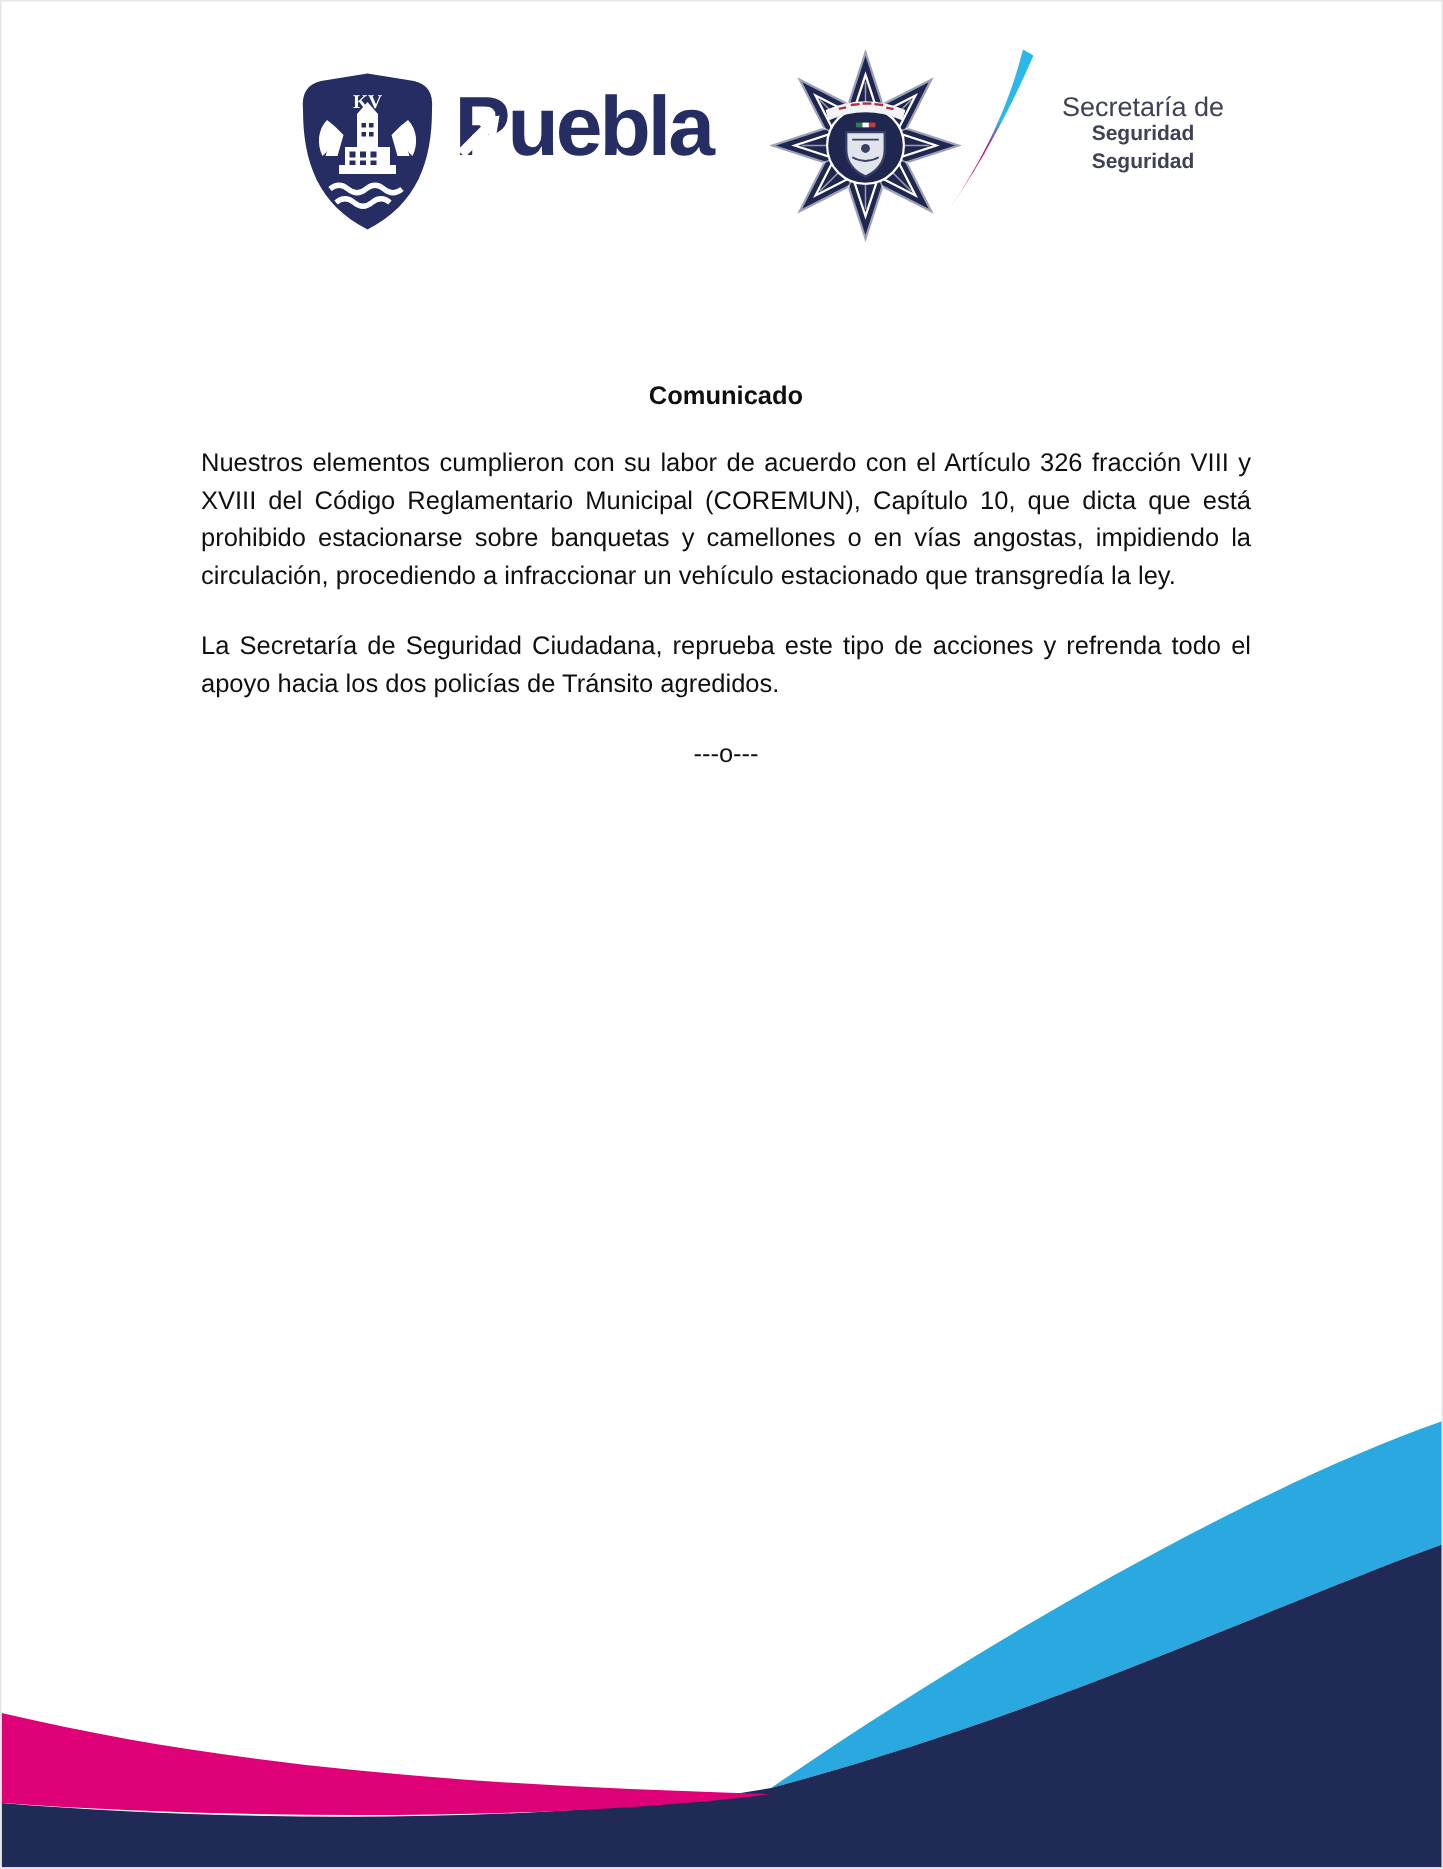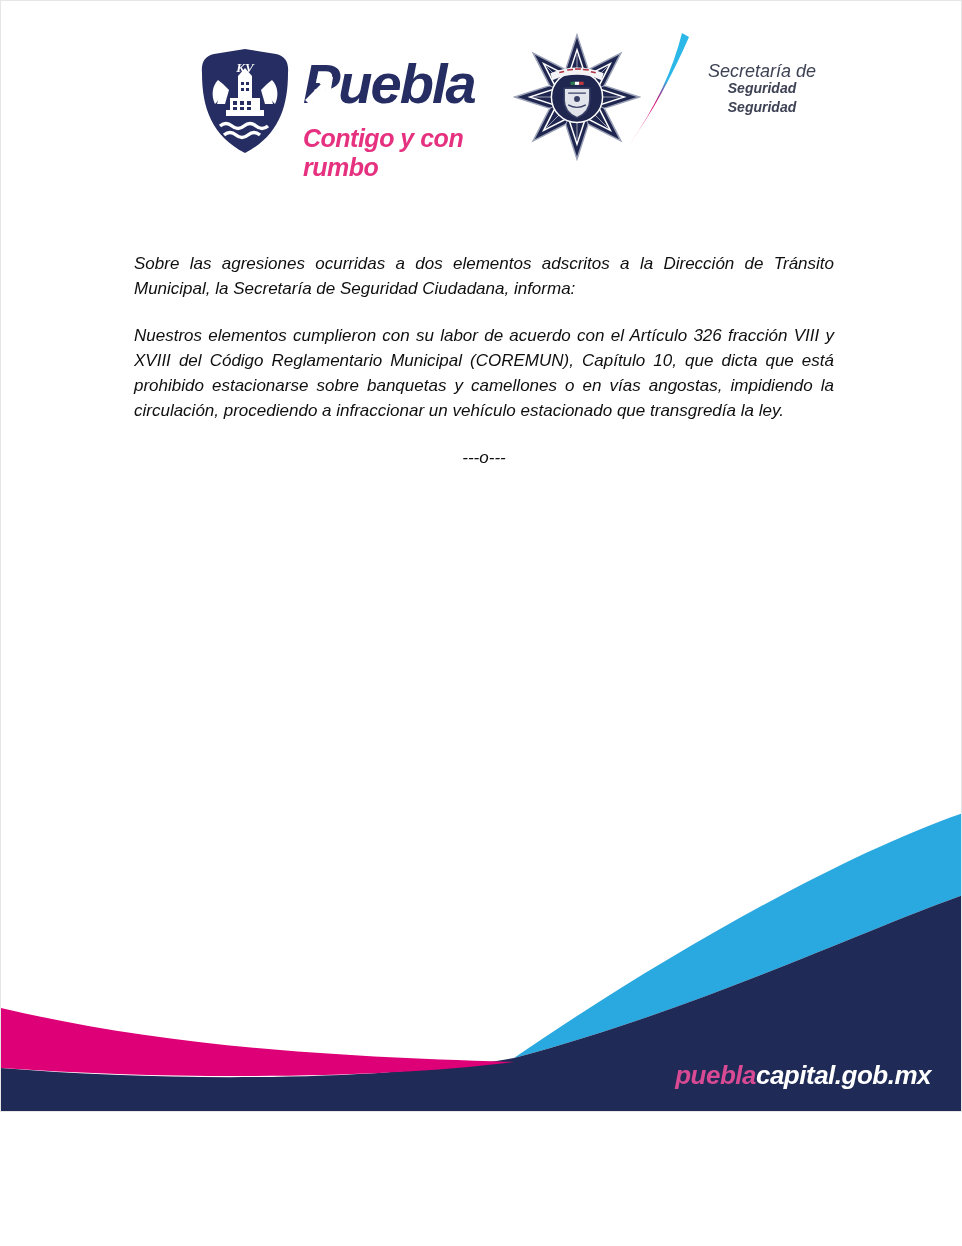--- a/index.html
+++ b/index.html
@@ -1,24 +1,23 @@
 <!DOCTYPE html>
 <html><head>
 <meta charset="utf-8">
 <style>
   html,body{margin:0;padding:0;background:#fff;}
   .page{
     position:relative;
-    width:962px;height:1112px;
+    width:962px;height:1246px;
     background:#ffffff;
     border:1px solid #e6e6e6;
     box-sizing:border-box;
     overflow:hidden;
     font-family:"Liberation Sans", sans-serif;
-    font-style:italic;
   }
 
   
   .crest-svg{position:absolute;left:193px;top:45px;}
   .wordmark{position:absolute;left:302px;top:50px;width:240px;}
   .puebla-line{position:relative;height:72px;}
   .puebla-text{
     font-weight:bold;font-size:56px;line-height:66px;
     color:#252D62;letter-spacing:-2px;
   }
@@ -99,21 +98,20 @@
     <div class="wordmark">
       <div class="puebla-line">
         <span class="puebla-text">Puebla</span>
         <svg class="p-arrow" width="44" height="46" viewBox="0 0 44 46">
           <g transform="translate(19,26) rotate(45)">
             <rect x="-3.5" y="-5" width="7" height="24" fill="#ffffff"></rect>
             <polygon points="-10,-3 10,-3 0,-17" fill="#ffffff"></polygon>
           </g>
         </svg>
       </div>
-      <div class="tagline">Contigo y con rumbo</div>
     </div>
 
     <svg class="badge-svg" width="128" height="128" viewBox="0 0 130 130">
       <path d="M65,2 L76.5,37.3 L109.5,20.5 L92.7,53.5 L128,65 L92.7,76.5 L109.5,109.5 L76.5,92.7 L65,128 L53.5,92.7 L20.5,109.5 L37.3,76.5 L2,65 L37.3,53.5 L20.5,20.5 L53.5,37.3 Z" fill="#1F2750" stroke="#9BA1B6" stroke-width="1.5"></path>
       <path d="M65,2 L76.5,37.3 L109.5,20.5 L92.7,53.5 L128,65 L92.7,76.5 L109.5,109.5 L76.5,92.7 L65,128 L53.5,92.7 L20.5,109.5 L37.3,76.5 L2,65 L37.3,53.5 L20.5,20.5 L53.5,37.3 Z" transform="translate(65,65) scale(0.76) translate(-65,-65)" fill="#1F2750" stroke="#ffffff" stroke-width="2"></path>
       <g stroke="#ffffff" stroke-width="1" opacity="0.55">
         <line x1="65" y1="65" x2="65" y2="22"></line>
           <line x1="65" y1="65" x2="96" y2="34"></line>
         <line x1="65" y1="65" x2="108" y2="65"></line>
           <line x1="65" y1="65" x2="96" y2="96"></line>
@@ -165,31 +163,29 @@
     </svg>
 
     <div class="ssc">
       <div class="ssc-small">Secretaría de</div>
       <div class="ssc-bold">Seguridad</div>
       <div class="ssc-bold">Seguridad</div>
     </div>
   </header>
 
   <main class="doc-body">
-    <p>Sobre las agresiones ocurridas a dos elementos adscritos a la Dirección de Tránsito Municipal, la Secretaría de Seguridad Ciudadana, informa:</p>
+    <h1 class="doc-title">Comunicado</h1>
     <p>Nuestros elementos cumplieron con su labor de acuerdo con el Artículo 326 fracción VIII y XVIII del Código Reglamentario Municipal (COREMUN), Capítulo 10, que dicta que está prohibido estacionarse sobre banquetas y camellones o en vías angostas, impidiendo la circulación, procediendo a infraccionar un vehículo estacionado que transgredía la ley.</p>
+    <p>La Secretaría de Seguridad Ciudadana, reprueba este tipo de acciones y refrenda todo el apoyo hacia los dos policías de Tránsito agredidos.</p>
     <div class="doc-sep">---o---</div>
   </main>
 
   <svg class="footer-art" viewBox="0 0 962 316" preserveAspectRatio="none">
 
     <path d="M962,18 C840,60 660,162 513,263 C700,213 850,140 962,100 Z" fill="#29A9E0"></path>
 
     <path d="M962,100 C850,140 700,213 513,263 C380,286 170,287 0,273 L0,316 L962,316 Z" fill="#1F2A56"></path>
 
     <path d="M0,213 C150,248 300,261 513,267 C380,284 170,285 0,273 Z" fill="#DE0077"></path>
   </svg>
 
-  <div class="site">
-    <span class="site-pink">puebla</span><span class="site-white">capital.gob.mx</span>
-  </div>
 
 </div>
 
 </body></html>

